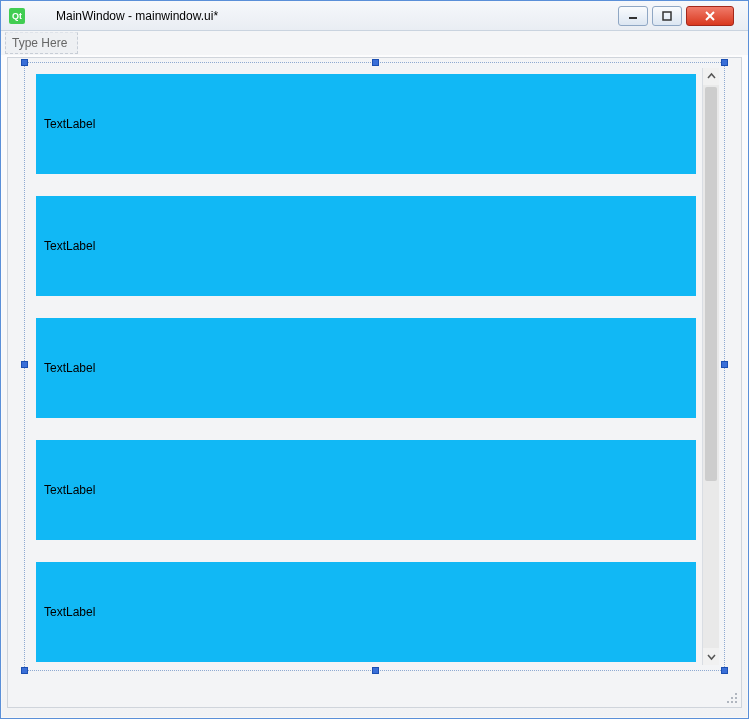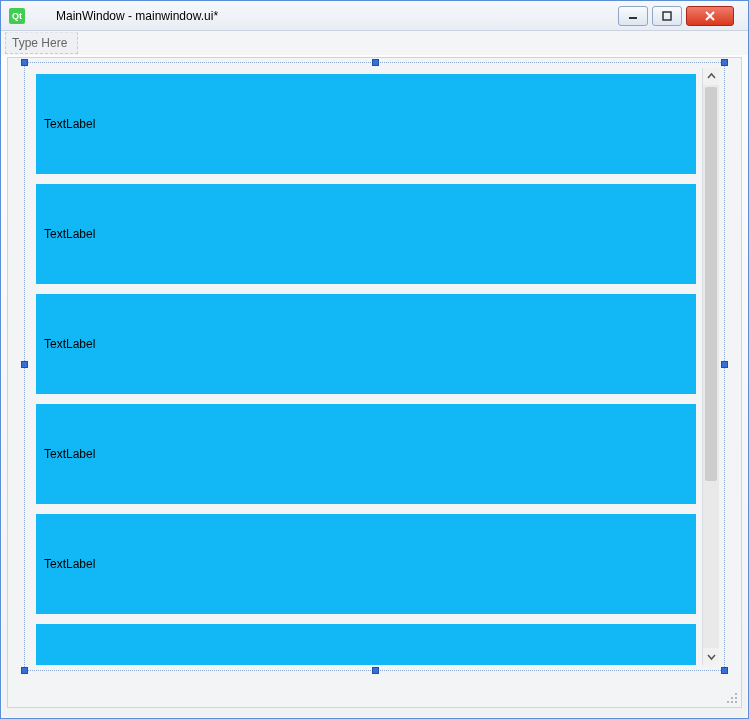--- a/index.html
+++ b/index.html
@@ -57,21 +57,21 @@
   
   .handle {
     position:absolute; width:7px; height:7px; background:#3a6fd8; border:1px solid #1b4fb2;
   }
   
   .scroll-container {
     position:absolute; left:5px; right:5px; top:5px; bottom:5px;
     display:flex;
   }
   .scroll-content {
-    flex:1; overflow:hidden; padding:6px; display:flex; flex-direction:column; gap:10px;
+    flex:1; overflow:hidden; padding:6px; display:flex; flex-direction:column; gap:22px;
     background:#f3f4f6;
   }
   .label-item {
     background:#11b8f5;
     height:100px; flex:0 0 100px;
     display:flex; align-items:center; padding-left:8px;
     color:#000; font-size:12px;
   }
   .vscrollbar {
     width:17px; background:#efefef; border-left:1px solid #d9dde3;

